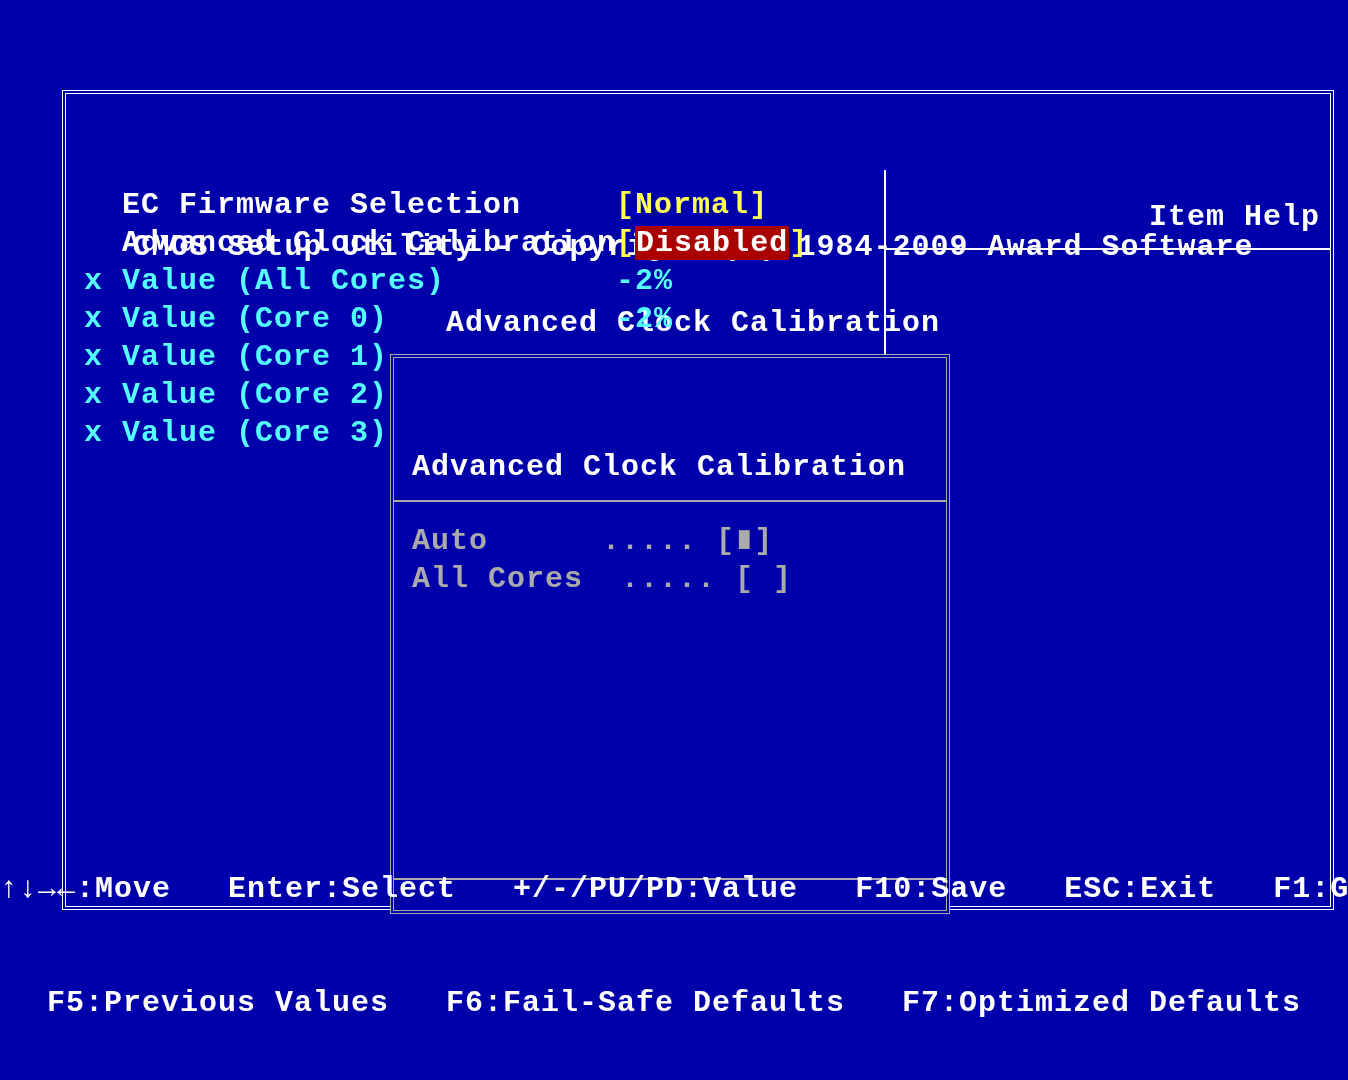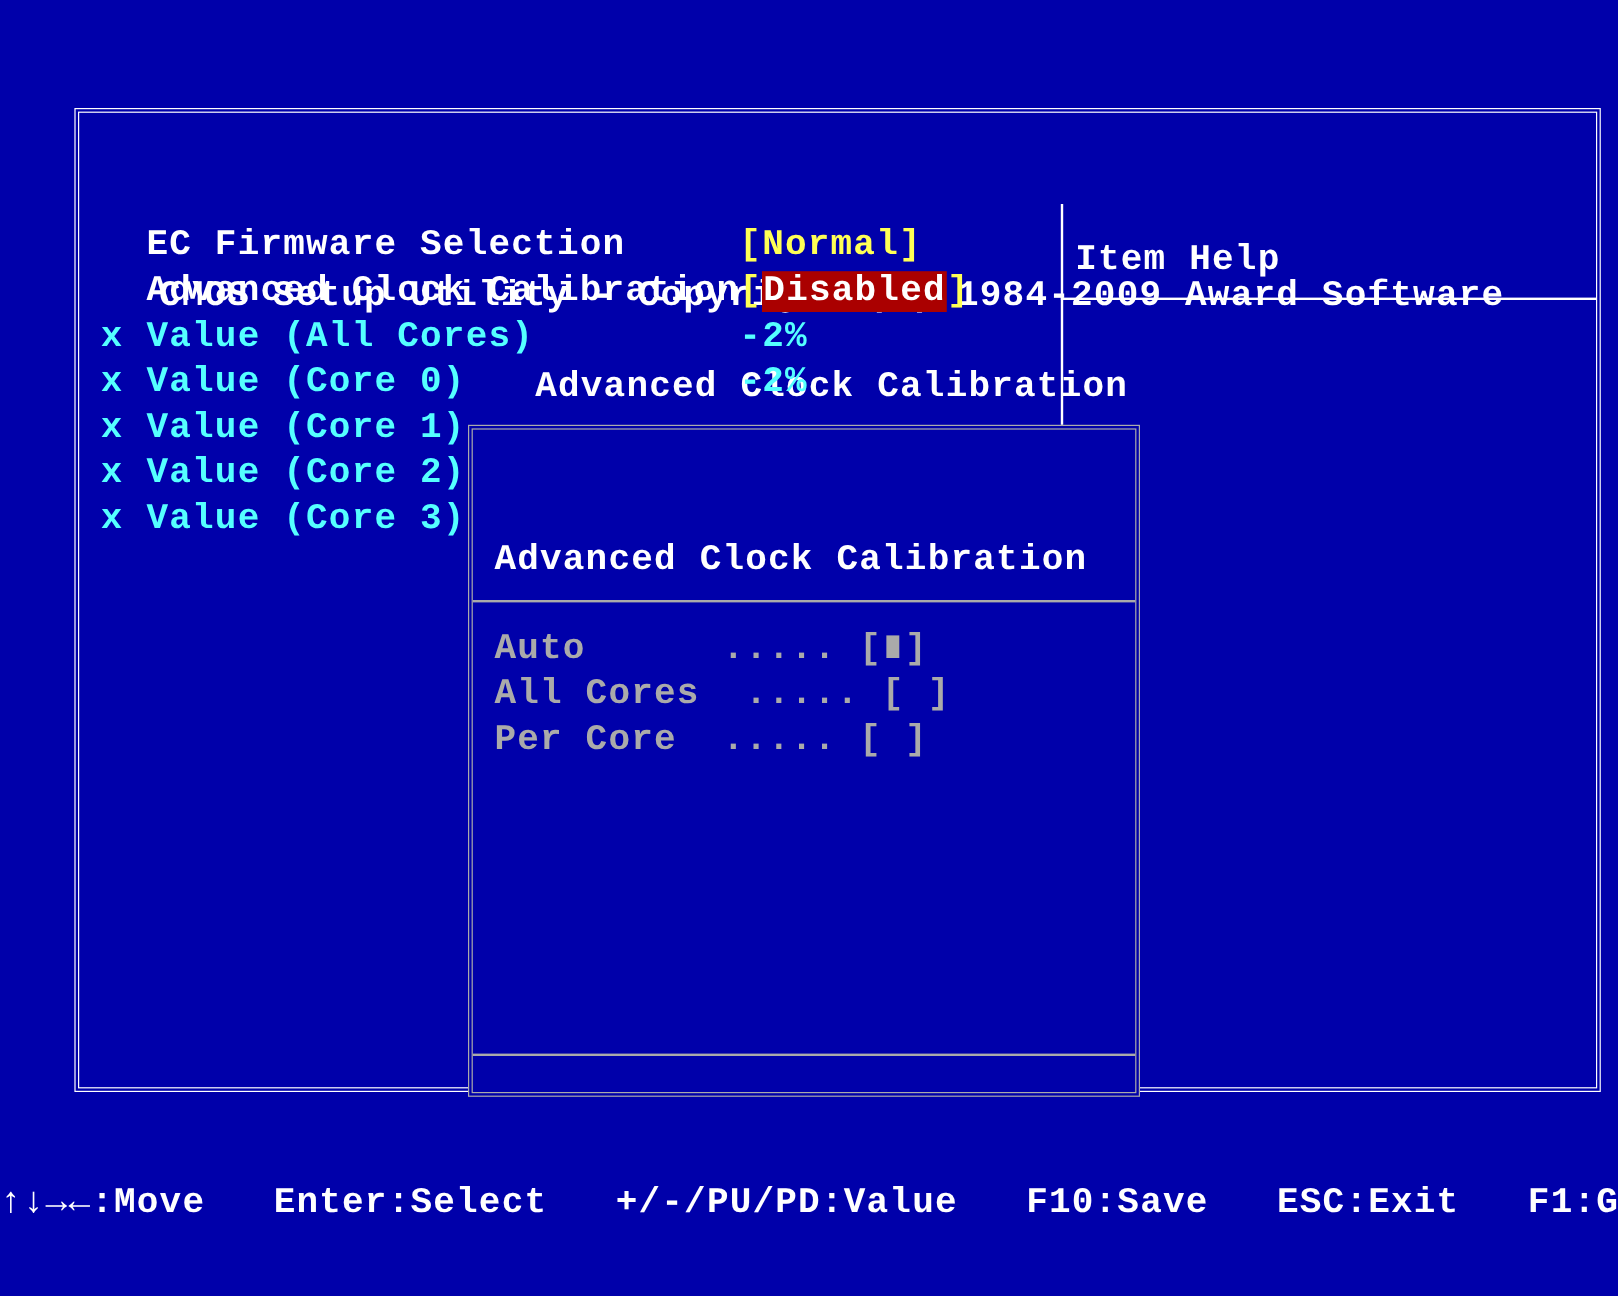--- a/index.html
+++ b/index.html
@@ -84,21 +84,21 @@
   .sel-bg {
     background: var(--bios-red);
     color: var(--bios-white);
     padding: 0 1px;
   }
 
   
   .help-title {
     position: absolute;
     top: 28px; left: 830px; right: 10px;
-    text-align: left;
+    text-align: right;
     color: var(--bios-white);
   }
   .help-body {
     position: absolute;
     top: 104px; left: 838px;
     color: var(--bios-gray);
   }
   .chev { letter-spacing: -6px; padding-left: 28px; }
 
   
@@ -177,28 +177,29 @@
 
     
     <div class="help-title">Item Help</div>
 
     
     <div class="popup">
       <div class="popup-inner">
         <div class="popup-title">Advanced Clock Calibration</div>
         <div class="popup-hr1"></div>
 
-        <div class="popup-options" id="popup-options"><div><span>Auto</span><span>      ..... </span><span>[∎]</span></div><div><span>All Cores</span><span>  ..... </span><span>[ ]</span></div><div><span>Per Core</span><span>  ..... </span><span>[ ]</span></div></div>
+        <div class="popup-options" id="popup-options"><div><span>Auto</span><span>      ..... </span><span>[∎]</span></div><div><span>All Cores</span><span>  ..... </span><span>[ ]</span></div></div>
 
         <div class="popup-hr2"></div>
       </div>
     </div>
 
   </div>
 </div>
 
 
 <div class="footer">
   <span class="line" id="footer-line-1">↑↓→←:Move   Enter:Select   +/-/PU/PD:Value   F10:Save   ESC:Exit   F1:General Help</span>
+  <span class="line" id="footer-line-2">F5:Previous Values   F6:Fail-Safe Defaults   F7:Optimized Defaults</span>
 </div>
 
 
 
 
 </body></html>

